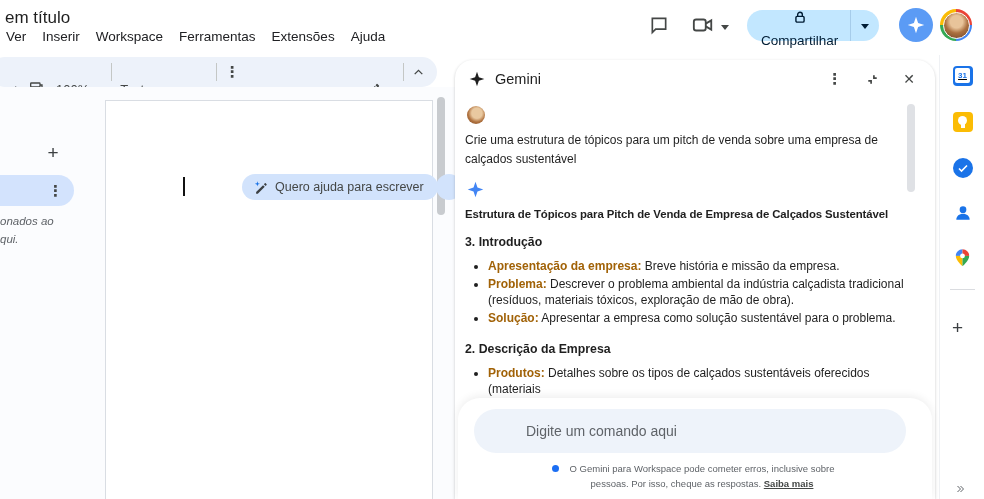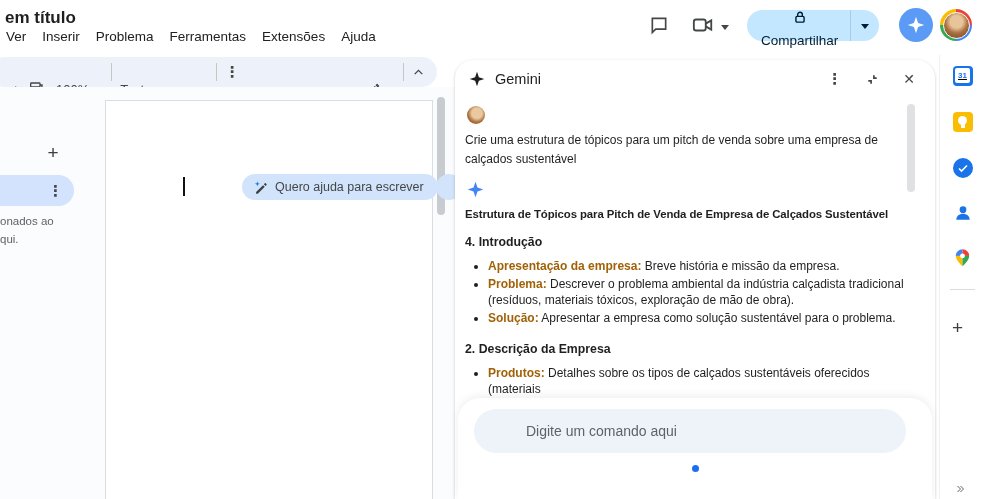--- a/index.html
+++ b/index.html
@@ -1,21 +1,21 @@
 <!DOCTYPE html>
 <html><head>
 <meta charset="utf-8">
 <style>
   * { margin:0; padding:0; box-sizing:border-box; }
   html,body { width:984px; height:499px; overflow:hidden; background:#fff;
     font-family:"Liberation Sans","DejaVu Sans",sans-serif; }
   .stage { position:relative; width:984px; height:499px; background:#fff; overflow:hidden; }
 
   
-  .doc-title { position:absolute; left:5px; top:8px; font-size:17px; color:#1f1f1f;font-weight:bold; }
+  .doc-title { position:absolute; left:5px; top:8px; font-size:17px; color:#1f1f1f; }
   .menubar { position:absolute; left:6px; top:29px; display:flex; gap:16px; font-size:13.5px; color:#202124; }
   .menubar span { cursor:default; }
   .tb-iconbtn { position:absolute; width:26px; height:26px; display:flex; align-items:center; justify-content:center; }
   .caret { width:0; height:0; border:4px solid transparent; border-top:5px solid #444746; margin-top:5px; }
   .share-pill { position:absolute; left:747px; top:10px; height:31px; background:#c2e7ff; border-radius:16px;
     display:flex; align-items:center; color:#001d35; }
   .share-main { display:flex; align-items:center; gap:8px; padding:0 12px 0 14px; height:100%;flex-direction:column; }
   .share-label { font-size:13.5px; font-weight:500; }
   .share-div { width:1px; height:31px; background:#8fb6d9; opacity:.55; }
   .share-caret { width:28px; display:flex; justify-content:center; }
@@ -34,21 +34,21 @@
   .tb-sep { width:1px; height:18px; background:#c4c7c5; margin:0 8px; }
   .i-dots::before { content:"\22EE"; font-size:15px; color:#444746; font-weight:bold; }
   .i-plus::before { content:"+"; font-size:19px; color:#3c4043; }
   .i-x::before { content:"\2715"; font-size:14px; color:#444746; }
   .spacer { flex:1; }
 
   
   .tab-plus { position:absolute; left:42px; top:142px; width:22px; height:22px; display:flex; align-items:center; justify-content:center; }
   .tab-pill { position:absolute; left:-14px; top:175px; width:88px; height:31px; background:#d3e3fd; border-radius:16px; }
   .tab-pill .i-dots { position:absolute; left:62px; top:7px; }
-  .tab-hint { position:absolute; left:0px; top:213px; font-size:11.5px; color:#5f6368; line-height:1.55; }
+  .tab-hint { position:absolute; left:0px; top:213px; font-size:11.5px; font-style:italic; color:#5f6368; line-height:1.55; }
 
   
   .doc-area { position:absolute; left:0; top:87px; width:455px; height:412px; background:#fbfcfe; }
   .page { position:absolute; left:105px; top:13px; width:328px; height:399px; background:#fff;
     border:1px solid #d9dde3; border-bottom:none; }
   .cursor { position:absolute; left:183px; top:90px; width:2px; height:19px; background:#111; }
   .help-chip { position:absolute; left:242px; top:87px; height:26px; border-radius:13px; background:#d2e3fc;
     display:flex; align-items:center; gap:7px; padding:0 14px 0 11px; color:#444746; font-size:12.5px; }
   .ghost-chip { position:absolute; left:436px; top:87px; width:26px; height:26px; border-radius:50%; background:#d2e3fc; }
   .doc-scrollbar { position:absolute; left:437px; top:10px; width:8px; height:118px; background:#c8cbcf; border-radius:4px; }
@@ -102,21 +102,21 @@
 </head>
 <body>
 
 <div class="stage">
 
   <div class="doc-title">em título</div>
 
   <div class="menubar">
     <span>Ver</span>
     <span>Inserir</span>
-    <span>Problema</span>
+    <span>Workspace</span>
     <span>Ferramentas</span>
     <span>Extensões</span>
     <span>Ajuda</span>
   </div>
 
   <div class="tb-iconbtn" style="left:646px; top:12px;">
     <span>
       <svg width="20" height="20" viewBox="0 0 24 24" fill="none" stroke="#444746" stroke-width="2">
         <path d="M4 4 h16 v13 h-12 l-4 4 z"></path>
       </svg>
@@ -260,39 +260,43 @@
       <div class="g-prompt">Crie uma estrutura de tópicos para um pitch de venda sobre uma empresa de calçados sustentável</div>
 
       <div class="g-star">
         <svg width="17" height="17" viewBox="0 0 24 24" fill="#4285f4">
           <path d="M12 1 L14.8 9.2 L23 12 L14.8 14.8 L12 23 L9.2 14.8 L1 12 L9.2 9.2 Z"></path>
         </svg>
       </div>
 
       <div class="g-resp-heading">Estrutura de Tópicos para Pitch de Venda de Empresa de Calçados Sustentável</div>
 
-      <div class="g-sec-heading">4. Introdução</div>
+      <div class="g-sec-heading">3. Introdução</div>
       <ul class="g-list">
         <li><b>Apresentação da empresa:</b> <span>Breve história e missão da empresa.</span></li>
         <li><b>Problema:</b> <span>Descrever o problema ambiental da indústria calçadista tradicional (resíduos, materiais tóxicos, exploração de mão de obra).</span></li>
         <li><b>Solução:</b> <span>Apresentar a empresa como solução sustentável para o problema.</span></li>
       </ul>
 
       <div class="g-sec-heading">2. Descrição da Empresa</div>
       <ul class="g-list">
         <li><b>Produtos:</b> <span>Detalhes sobre os tipos de calçados sustentáveis oferecidos (materiais</span></li>
       </ul>
     </div>
 
     <div class="g-scrollbar"></div>
 
     <div class="g-inputcard">
       <input class="g-input" type="text" placeholder="Digite um comando aqui" style="">
       <div class="g-disclaimer">
         <span class="g-dot"></span>
+        <span class="g-disc-text">
+          <span>O Gemini para Workspace pode cometer erros, inclusive sobre pessoas. Por isso, cheque as respostas.</span>
+          <a href="#">Saiba mais</a>
+        </span>
       </div>
     </div>
   </div>
 
   <div class="rail">
     <div class="ric" style="top:10px;text-decoration:underline;">
       <span class="ic-cal">
           <i>31</i>
         </span>
     </div>

